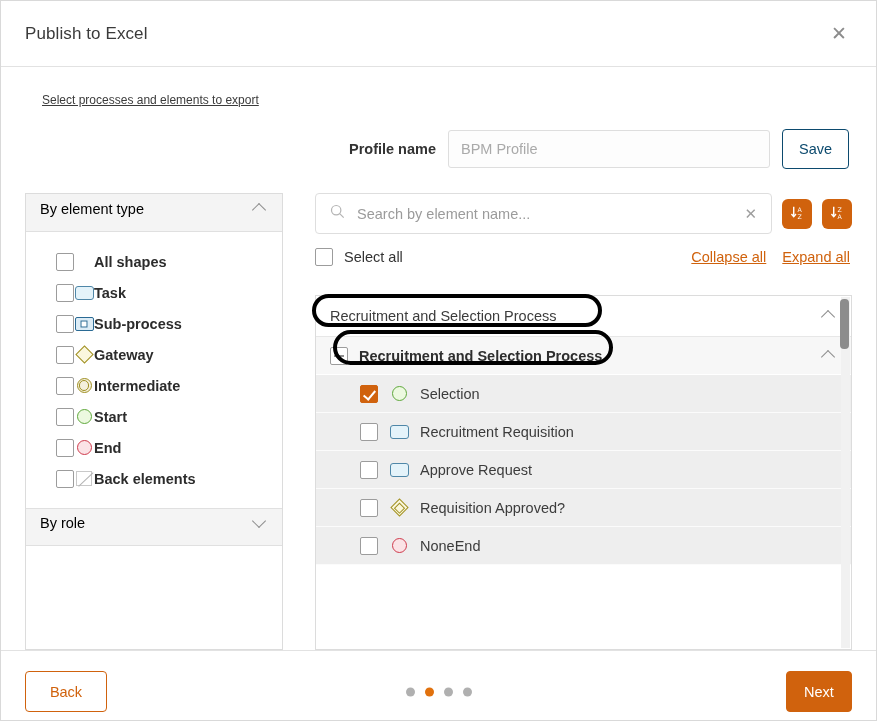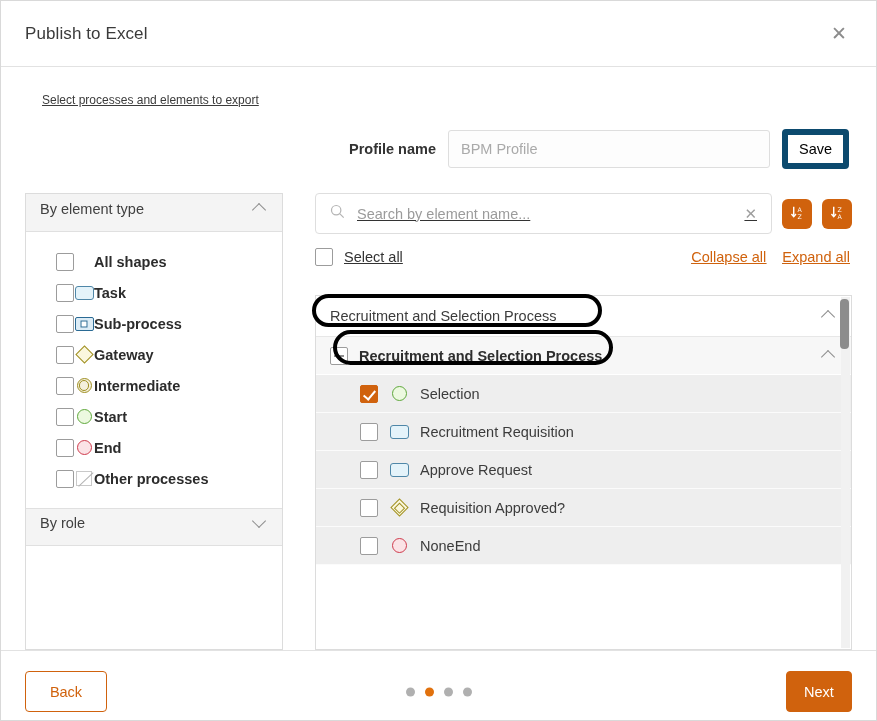--- a/index.html
+++ b/index.html
@@ -89,24 +89,24 @@
     background: #fdfdfd;
     padding: 0 12px;
     font-size: 14.5px;
     font-family: "Liberation Sans", sans-serif;
     color: #555;
     outline: none;
   }
   .profile-input::placeholder { color: #aaaaaa; }
   .save-btn {
     width: 67px; height: 40px;
-    border: 6px solid #0c4a6e;
+    border: 1px solid #0c4a6e;
     border-radius: 4px;
     background: #ffffff;
-    color: #000000;
+    color: #0c4a6e;
     font-size: 14.5px;
     font-family: "Liberation Sans", sans-serif;
     cursor: pointer;
   }
 
   
   .columns {
     display: flex;
     gap: 32px;
   }
@@ -121,21 +121,21 @@
   .filter-group-head {
     height: 38px;
     background: #f4f4f4;
     border-bottom: 1px solid #e0e0e0;
     display: flex;
     align-items: center;
     justify-content: space-between;
     padding: 0 14px 8px 14px;
     cursor: pointer;
     font-size: 14.5px;
-    color: #404040;
+    color: #000000;
   }
   .filter-group-head.bottom { border-top: 1px solid #e0e0e0; border-bottom: 1px solid #e0e0e0; }
   .chev {
     width: 16px; height: 16px;
     display: inline-block;
     position: relative;
   }
   .chev::before {
     content: "";
     position: absolute;
@@ -311,21 +311,20 @@
     transform: translateY(-50%);
     width: 3px; height: 3px;
     background: #2a6a94;
     z-index: 2;
   }
 
   
   .right-panel {
     flex: 1 1 auto;
     min-width: 0;
-    text-decoration: underline;
   }
   .search-row {
     display: flex;
     align-items: center;
     gap: 10px;
     margin-bottom: 14px;
   }
   .search-box {
     flex: 1 1 auto;
     height: 41px;
@@ -587,21 +586,21 @@
             <span class="ico">
                 <span class="sh-circle sh-end"></span>
               </span>
             <span class="lbl">End</span>
           </div>
           <div class="filter-item">
             <span class="cb"></span>
             <span class="ico">
                 <span class="sh-other"></span>
               </span>
-            <span class="lbl">Other processes</span>
+            <span class="lbl">Back elements</span>
           </div>
         </div>
 
         <div class="filter-group-head bottom">
           <span>By role</span>
           <span class="chev down"></span>
         </div>
         <div class="filter-empty"></div>
       </div>
 

